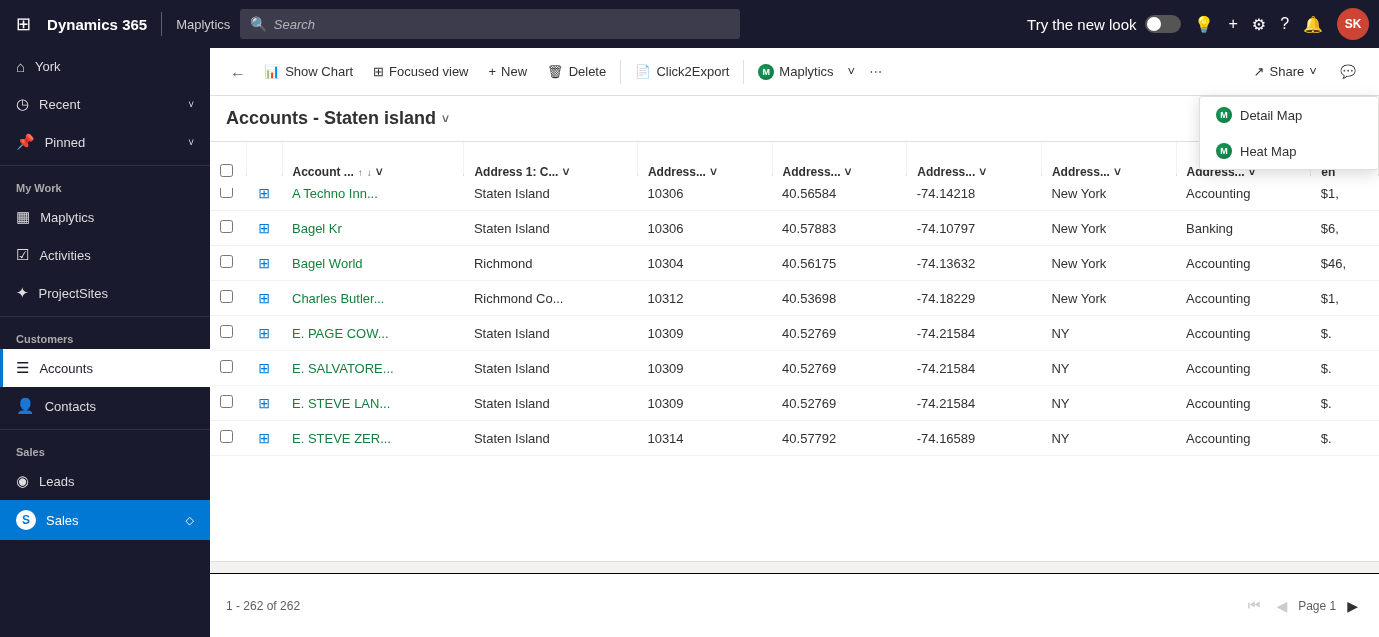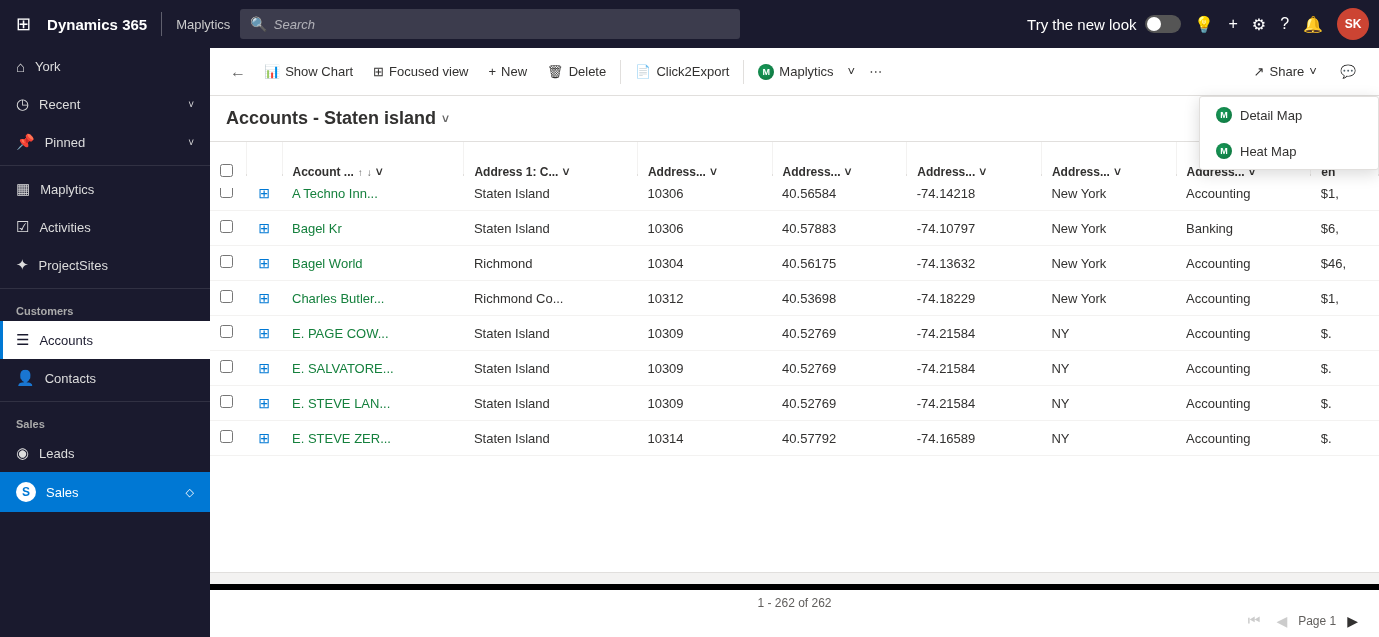--- a/index.html
+++ b/index.html
@@ -97,22 +97,22 @@
     .th-inner { display: flex; align-items: center; gap: 4px; }
     tbody tr { border-bottom: 1px solid #f3f2f1; }
     tbody td { padding: 9px 10px; font-size: 13px; color: #323130; white-space: nowrap; }
     .link-cell { color: #15803d; cursor: pointer; }
     .checkbox-col { width: 36px; }
     .icon-col { width: 36px; text-align: center; }
     .sort-arrow { color: #666; font-size: 10px; }
 
     
     .table-footer {
-      display: flex; align-items: center; padding: 6px 16px; border-top: 6px solid #000000;
-      background: white; font-size: 12px; color: #605e5c; flex-shrink: 0; flex-direction: column;
+      display: flex; align-items: center; padding: 21px 16px; border-top: 1px solid #000000;
+      background: white; font-size: 12px; color: #605e5c; flex-shrink: 0;
     }
     .footer-right { margin-left: auto; display: flex; align-items: center; gap: 6px; }
     .pagination-btn { background: transparent; border: none; cursor: pointer; font-size: 14px; color: #323130; padding: 2px 5px; }
     .pagination-btn:disabled { color: #ccc; cursor: default; }
 
     
     .table-container::-webkit-scrollbar { width: 8px; height: 8px; }
     .table-container::-webkit-scrollbar-thumb { background: #c8c6c4; border-radius: 4px; }
 
     
@@ -165,20 +165,21 @@
       <span class="icon">◷</span>
       <span class="label">Recent</span>
       <span class="chevron">˅</span>
     </div>
     <div class="sidebar-item">
       <span class="icon">📌</span>
       <span class="label">Pinned</span>
       <span class="chevron">˅</span>
     </div>
     <div class="sidebar-divider"></div>
+    <div class="sidebar-section">My Work</div>
     <div class="sidebar-item">
       <span class="icon">▦</span>
       <span class="label">Maplytics</span>
     </div>
     <div class="sidebar-item">
       <span class="icon">☑</span>
       <span class="label">Activities</span>
     </div>
     <div class="sidebar-item">
       <span class="icon">✦</span>

